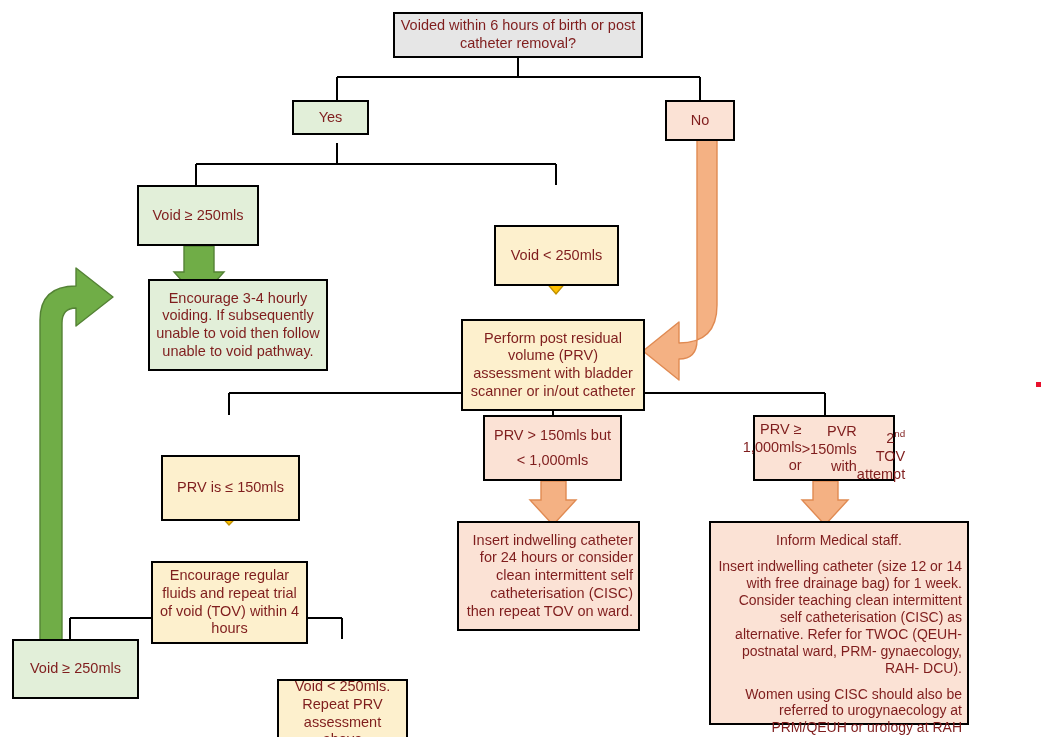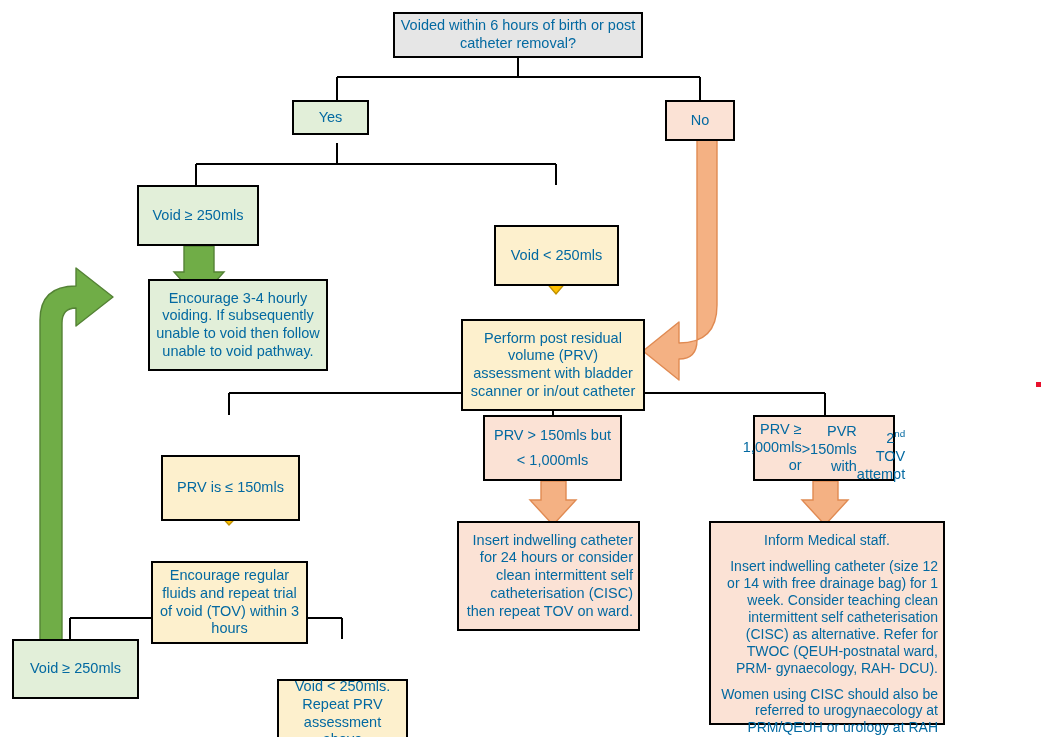--- a/index.html
+++ b/index.html
@@ -30,21 +30,21 @@
   .node {
     position: absolute;
     box-sizing: border-box;
     border: 2px solid #000000;
     display: flex;
     align-items: center;
     justify-content: center;
     text-align: center;
     font-size: 14.5px;
     line-height: 1.22;
-    color: #0369a1;
+    color: #7f1d1d;
     padding: 3px 5px;
     white-space: pre-line;
   }
   .node.grey   { background: #e6e6e6; }
   .node.green  { background: #e2efd9; }
   .node.yellow { background: #fdf0cd; margin-top: 40px; }
   .node.salmon { background: #fbe2d5; text-align: right; }
 
   .node .multi { display: block; }
   .para { display: block; }
@@ -171,28 +171,28 @@
     <span class="multi" style="margin-top:7px;">&lt; 1,000mls</span>
   </div>
 
   <div class="node salmon" style="left:753px; top:415px; width:142px; height:66px; ">
     <span class="multi">PRV ≥ 1,000mls or</span>
     <span class="multi" style="margin-top:3px;">PVR &gt;150mls with</span>
     <span class="multi" style="margin-top:18px;"><span>2</span><sup>nd</sup><span> TOV attempt</span></span>
   </div>
 
   <div class="node yellow" style="left:151px; top:521px; width:157px; height:83px;">
-    <span>Encourage regular fluids and repeat trial of void (TOV) within 3 hours</span>
+    <span>Encourage regular fluids and repeat trial of void (TOV) within 4 hours</span>
   </div>
 
   <div class="node salmon" style="left:457px; top:521px; width:183px; height:110px;">
     <span>Insert indwelling catheter for 24 hours or consider clean intermittent self catheterisation (CISC) then repeat TOV on ward.</span>
   </div>
 
-  <div class="node salmon" style="left:709px; top:521px; width:236px; height:204px; flex-direction:column; justify-content:flex-start; padding-top:9px; font-size:14px; line-height:1.21;">
+  <div class="node salmon" style="left:709px; top:521px; width:260px; height:204px; flex-direction:column; justify-content:flex-start; padding-top:9px; font-size:14px; line-height:1.21;">
     <span class="para">Inform Medical staff.</span>
     <span class="para">Insert indwelling catheter (size 12 or 14 with free drainage bag) for  1 week. Consider teaching clean intermittent self catheterisation (CISC) as alternative. Refer for TWOC (QEUH-postnatal ward, PRM- gynaecology,  RAH- DCU).</span>
     <span class="para">Women using CISC should also be referred to urogynaecology at PRM/QEUH or urology at RAH</span>
   </div>
 
   <div class="node green" style="left:12px; top:639px; width:127px; height:60px;">
     <span>Void ≥ 250mls</span>
   </div>
 
   <div class="node yellow" style="left:277px; top:639px; width:131px; height:69px;">

